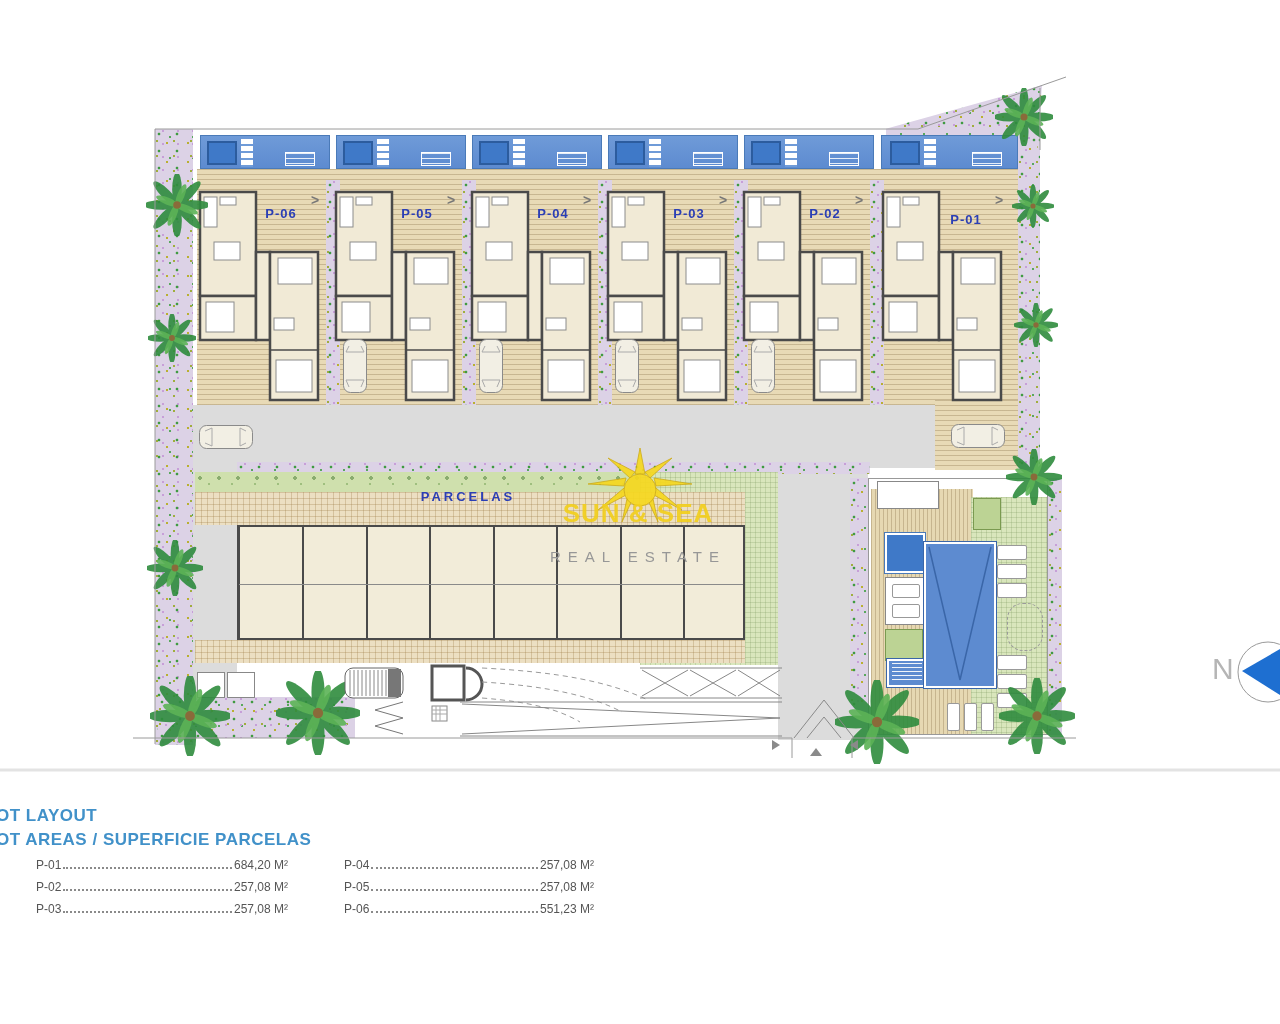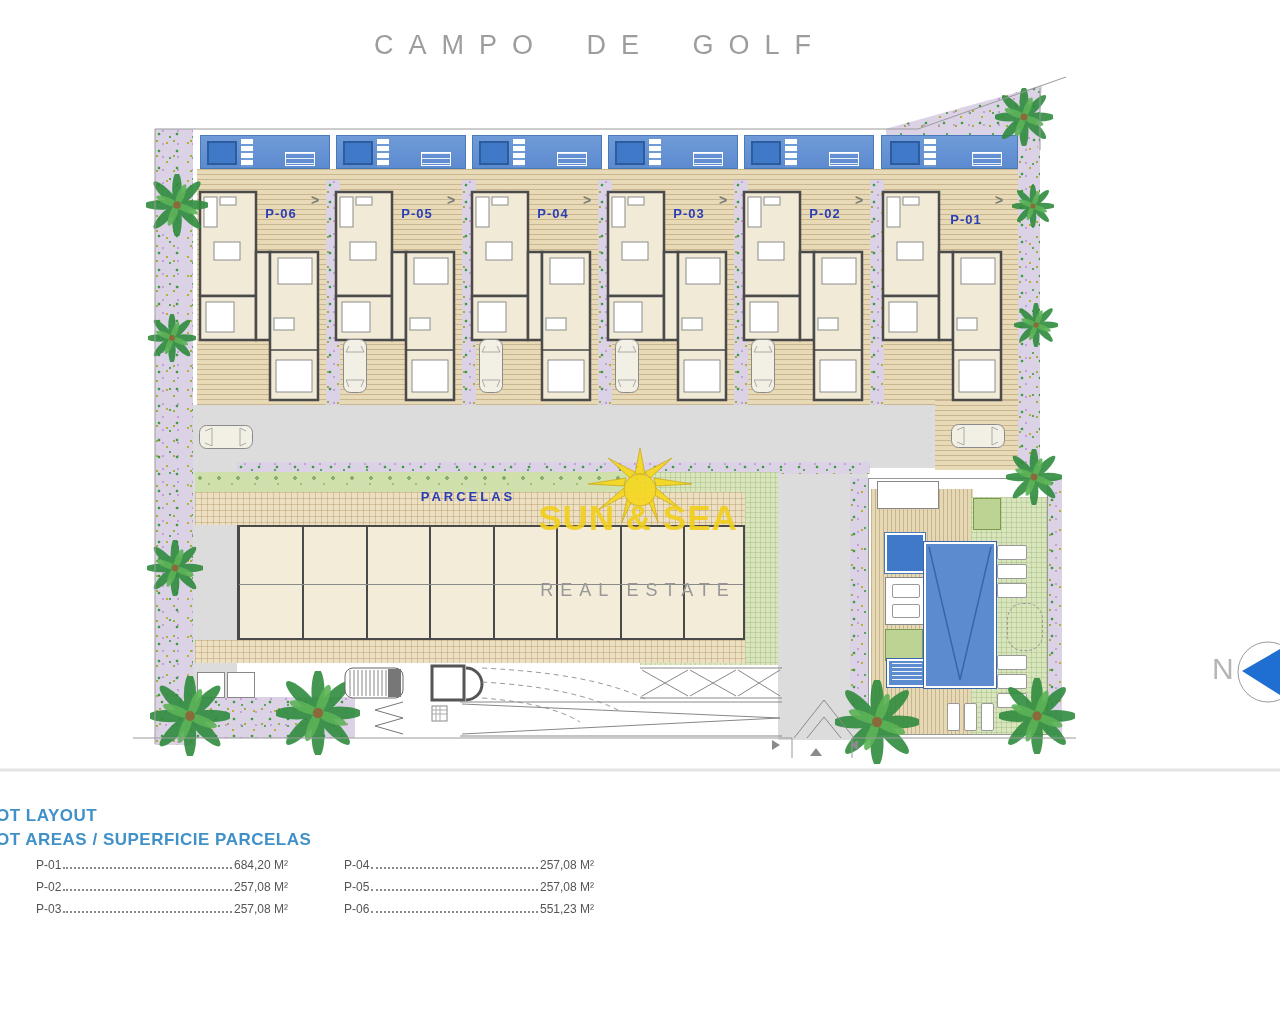--- a/index.html
+++ b/index.html
@@ -31,22 +31,22 @@
   .poolsq{background:#3f79c8;border:2px solid #2c5c9e;box-sizing:border-box;}
   .stepcol{background:repeating-linear-gradient(to bottom,#ffffff 0 5px,#6f9bd8 5px 7px);}
   .srect{border:1px solid #fff;background:repeating-linear-gradient(to bottom,rgba(255,255,255,.85) 0 1px,transparent 1px 5px);box-sizing:border-box;}
   .bldg{background-color:#f2ecd9;border:2px solid #4a4a4a;box-sizing:border-box;
     background-image:repeating-linear-gradient(90deg,#4a4a4a 0 1.5px,transparent 1.5px 63.5px);}
   .white-box{background:#fff;border:1px solid #888;box-sizing:border-box;}
   .lounger{background:#fff;border:1px solid #999;border-radius:2px;box-sizing:border-box;}
   .label-blue{color:#2b3fb5;font-weight:bold;font-size:13px;letter-spacing:1px;text-align:center;}
   .chev{color:#777;font-size:14px;font-weight:bold;}
   .title{font-size:27px;letter-spacing:15px;word-spacing:16px;color:#9d9d9d;text-align:center;font-weight:400;}
-  .logo-name{font-size:35px;font-weight:bold;color:#f2cf1e;letter-spacing:1px;opacity:.92;text-align:center;}
-  .logo-sub{font-size:18px;color:#979797;letter-spacing:7px;text-align:center;margin-top:32px;}
+  .logo-name{font-size:26px;font-weight:bold;color:#f2cf1e;letter-spacing:1px;opacity:.92;text-align:center;}
+  .logo-sub{font-size:15px;color:#979797;letter-spacing:7px;text-align:center;}
   .leg-title{color:#4191c9;font-weight:bold;font-size:17px;letter-spacing:.5px;}
   .leg-row{display:flex;align-items:flex-end;font-size:12px;color:#555;}
   .leg-dots{flex:1;border-bottom:2px dotted #8a8a8a;margin:0 2px 3px 2px;}
   .north-n{font-size:30px;color:#b5b5b5;}
   .planter{background-color:#bcd394;border:1px solid #7a9a50;box-sizing:border-box;}
   .jacuzzi{border:1.5px dashed #9a9a9a;border-radius:16px;box-sizing:border-box;}
 </style>
 </head>
 <body>
 
@@ -91,21 +91,20 @@
           <ellipse cx="6" cy="0" rx="7" ry="2.1" transform="rotate(22)"></ellipse>
           <ellipse cx="6" cy="0" rx="7" ry="2.1" transform="rotate(112)"></ellipse>
           <ellipse cx="6" cy="0" rx="7" ry="2.1" transform="rotate(202)"></ellipse>
           <ellipse cx="6" cy="0" rx="7" ry="2.1" transform="rotate(292)"></ellipse>
         </g>
         <circle r="2.2" fill="#8a6a3a"></circle>
       </g>
     </defs>
   </svg>
 
-  <div class="abs title" style="left:280px;top:30px;width:640px;">CAMPO DE GOLF</div>
 
   <div class="abs deck" style="left:197px;top:169px;width:821px;height:239px;"></div>
   <div class="abs road" style="left:193px;top:405px;width:742px;height:63px;"></div>
   <div class="abs deck" style="left:935px;top:400px;width:83px;height:70px;"></div>
   <div class="abs road" style="left:193px;top:468px;width:44px;height:270px;"></div>
   <div class="abs road" style="left:778px;top:468px;width:90px;height:272px;"></div>
 
   <div class="abs speckle" style="left:155px;top:129px;width:38px;height:616px;"></div>
   <div class="abs speckle" style="left:326px;top:180px;width:14px;height:225px;"></div>
   <div class="abs speckle" style="left:462px;top:180px;width:14px;height:225px;"></div>

